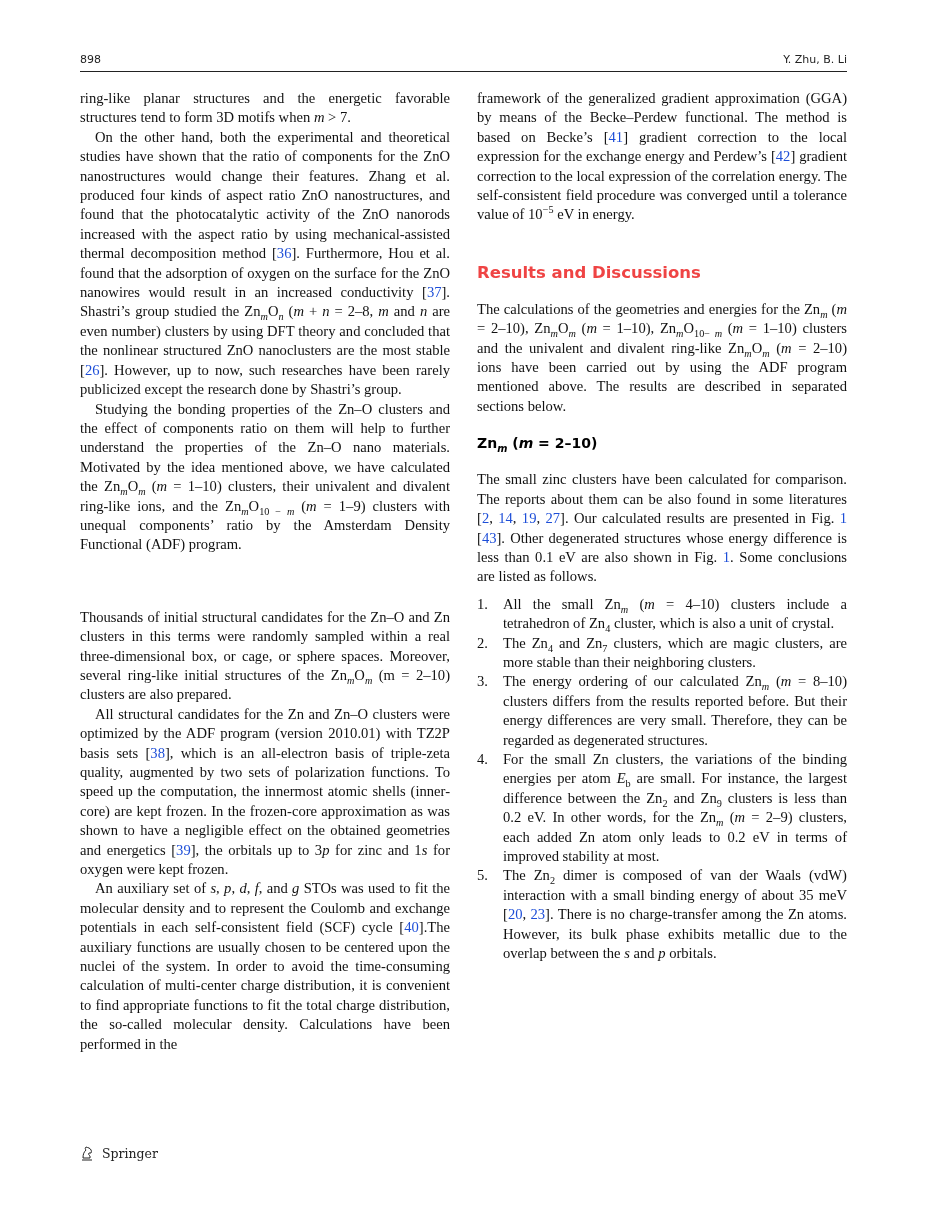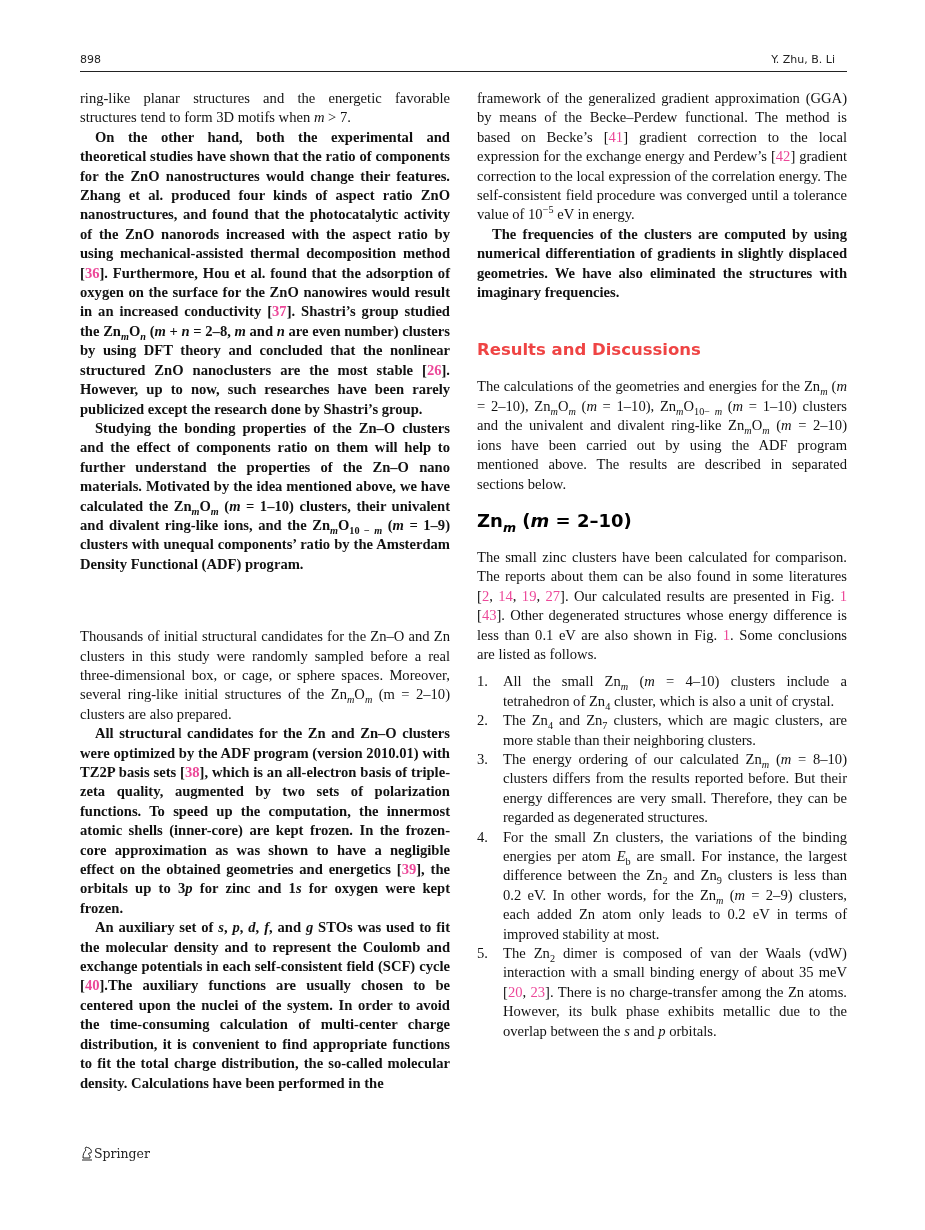--- a/index.html
+++ b/index.html
@@ -1,40 +1,40 @@
 <!DOCTYPE html>
 <html><head>
 <meta charset="utf-8">
 <style>
   html, body { margin: 0; padding: 0; background: #ffffff; }
   body { width: 925px; height: 1230px; position: relative; overflow: hidden; color: #111; }
   .page { position: absolute; left: 80px; top: 0; width: 767px; height: 1230px; }
   .header { position: absolute; left: 0; top: 50px; width: 767px; height: 20px;
             font-family: "DejaVu Sans", sans-serif; font-size: 11px; color: #222; }
   .header .pnum { position: absolute; left: 0; top: 3px; }
-  .header .authors { position: absolute; right: 12px; top: 3px; text-align: center; }
+  .header .authors { position: absolute; right: 0; top: 3px; text-align: center; }
   .header-rule { position: absolute; left: 0; top: 71px; width: 767px; height: 1px; background: #222; }
   .col { position: absolute; top: 89px; width: 370px;
          font-family: "Liberation Serif", serif; font-size: 14.6px; line-height: 19.4px; color: #111; }
   .col.left { left: 0; }
   .col.right { left: 397px; }
   p { margin: 0; text-align: justify; }
-  p.indent { text-indent: 15px; font-weight: bold; }
-  .cite { color: #ec4899; }
+  p.indent { text-indent: 15px; }
+  .cite { color: #1d4ed8; }
   h2 { font-family: "DejaVu Sans", sans-serif; font-weight: bold; font-size: 16.5px;
        margin: 0; line-height: 22px; color: #ef4444; }
-  h3 { font-family: "DejaVu Sans", sans-serif; font-weight: bold; font-size: 18px;
+  h3 { font-family: "DejaVu Sans", sans-serif; font-weight: bold; font-size: 14px;
        margin: 0; line-height: 22px; color: #000; }
   sub, sup { font-size: 70%; line-height: 0; }
   i { font-style: italic; }
   ol { margin: 0; padding: 0; list-style: none; }
   ol li { position: relative; padding-left: 26px; text-align: justify; }
   ol li .num { position: absolute; left: 0; top: 0; }
   .footer { position: absolute; left: 0; top: 1145px; font-family: "DejaVu Serif", serif;
-            font-size: 12.5px; color: #222; display: flex; align-items: center; gap: 0; }
+            font-size: 12.5px; color: #222; display: flex; align-items: center; gap: 8px; }
   .footer svg { width: 14px; height: 16px; }
 </style>
 </head>
 <body>
 
 <div class="page">
 
   <div class="header">
     <span class="pnum">898</span>
     <span class="authors">Y. Zhu, B. Li</span>
@@ -44,31 +44,30 @@
   <div class="col left">
     <p>ring-like planar structures and the energetic favorable structures tend to form 3D motifs when <i>m</i> &gt; 7.</p>
 
     <p class="indent"><span>On the other hand, both the experimental and theoretical studies have shown that the ratio of components for the ZnO nanostructures would change their features. Zhang et al. produced four kinds of aspect ratio ZnO nanostructures, and found that the photocatalytic activity of the ZnO nanorods increased with the aspect ratio by using mechanical-assisted thermal decomposition method [</span><span class="cite">36</span><span>]. Furthermore, Hou et al. found that the adsorption of oxygen on the surface for the ZnO nanowires would result in an increased conductivity [</span><span class="cite">37</span><span>]. Shastri’s group studied the</span> Zn<sub><i>m</i></sub>O<sub><i>n</i></sub> (<i>m</i> + <i>n</i> = 2–8, <i>m</i> and <i>n</i> are even number) clusters by using DFT theory and concluded that the nonlinear structured ZnO nanoclusters are the most stable [<span class="cite">26</span><span>]. However, up to now, such researches have been rarely publicized except the research done by Shastri’s group.</span></p>
 
     <p class="indent"><span>Studying the bonding properties of the Zn–O clusters and the effect of components ratio on them will help to further understand the properties of the Zn–O nano materials. Motivated by the idea mentioned above, we have calculated the</span> Zn<sub><i>m</i></sub>O<sub><i>m</i></sub> (<i>m</i> = 1–10) clusters, their univalent and divalent ring-like ions, and the Zn<sub><i>m</i></sub>O<sub>10 − <i>m</i></sub> (<i>m</i> = 1–9) clusters with unequal components’ ratio by the Amsterdam Density Functional (ADF) program.</p>
 
     <div style="height:37px"></div>
     <div style="height:16px"></div>
 
-    <p><span>Thousands of initial structural candidates for the Zn–O and Zn clusters in this study were randomly sampled before a real three-dimensional box, or cage, or sphere spaces. Moreover, several ring-like initial structures of the</span> Zn<sub><i>m</i></sub>O<sub><i>m</i></sub> <span>(m = 2–10) clusters are also prepared.</span></p>
+    <p><span>Thousands of initial structural candidates for the Zn–O and Zn clusters in this terms were randomly sampled within a real three-dimensional box, or cage, or sphere spaces. Moreover, several ring-like initial structures of the</span> Zn<sub><i>m</i></sub>O<sub><i>m</i></sub> <span>(m = 2–10) clusters are also prepared.</span></p>
 
     <p class="indent"><span>All structural candidates for the Zn and Zn–O clusters were optimized by the ADF program (version 2010.01) with TZ2P basis sets [</span><span class="cite">38</span>], which is an all-electron basis of triple-zeta quality, augmented by two sets of polarization functions. To speed up the computation, the innermost atomic shells (inner-core) are kept frozen. In the frozen-core approximation as was shown to have a negligible effect on the obtained geometries and energetics [<span class="cite">39</span>], the orbitals up to 3<i>p</i> for zinc and 1<i>s</i> for oxygen were kept frozen.</p>
 
     <p class="indent">An auxiliary set of <i>s</i>, <i>p</i>, <i>d</i>, <i>f</i>, and <i>g</i> STOs was used to fit the molecular density and to represent the Coulomb and exchange potentials in each self-consistent field (SCF) cycle [<span class="cite">40</span><span>].The auxiliary functions are usually chosen to be centered upon the nuclei of the system. In order to avoid the time-consuming calculation of multi-center charge distribution, it is convenient to find appropriate functions to fit the total charge distribution, the so-called molecular density. Calculations have been performed in the</span></p>
   </div>
 
   <div class="col right">
     <p><span>framework of the generalized gradient approximation (GGA) by means of the Becke–Perdew functional. The method is based on Becke’s [</span><span class="cite">41</span><span>] gradient correction to the local expression for the exchange energy and Perdew’s [</span><span class="cite">42</span><span>] gradient correction to the local expression of the correlation energy. The self-consistent field procedure was converged until a tolerance value of 10</span><sup>−5</sup><span> eV in energy.</span></p>
 
-    <p class="indent">The frequencies of the clusters are computed by using numerical differentiation of gradients in slightly displaced geometries. We have also eliminated the structures with imaginary frequencies.</p>
 
     <div style="height:37px"></div>
     <h2>Results and Discussions</h2>
     <div style="height:16px"></div>
 
     <p>The calculations of the geometries and energies for the Zn<sub><i>m</i></sub> (<i>m</i> = 2–10), Zn<sub><i>m</i></sub>O<sub><i>m</i></sub> (<i>m</i> = 1–10), Zn<sub><i>m</i></sub>O<sub>10− <i>m</i></sub> (<i>m</i> = 1–10) clusters and the univalent and divalent ring-like Zn<sub><i>m</i></sub>O<sub><i>m</i></sub> (<i>m</i> = 2–10) ions have been carried out by using the ADF program mentioned above. The results are described in separated sections below.</p>
 
     <div style="height:16px"></div>
     <h3>Zn<sub><i>m</i></sub> (<i>m</i> = 2–10)</h3>
     <div style="height:16px"></div>

